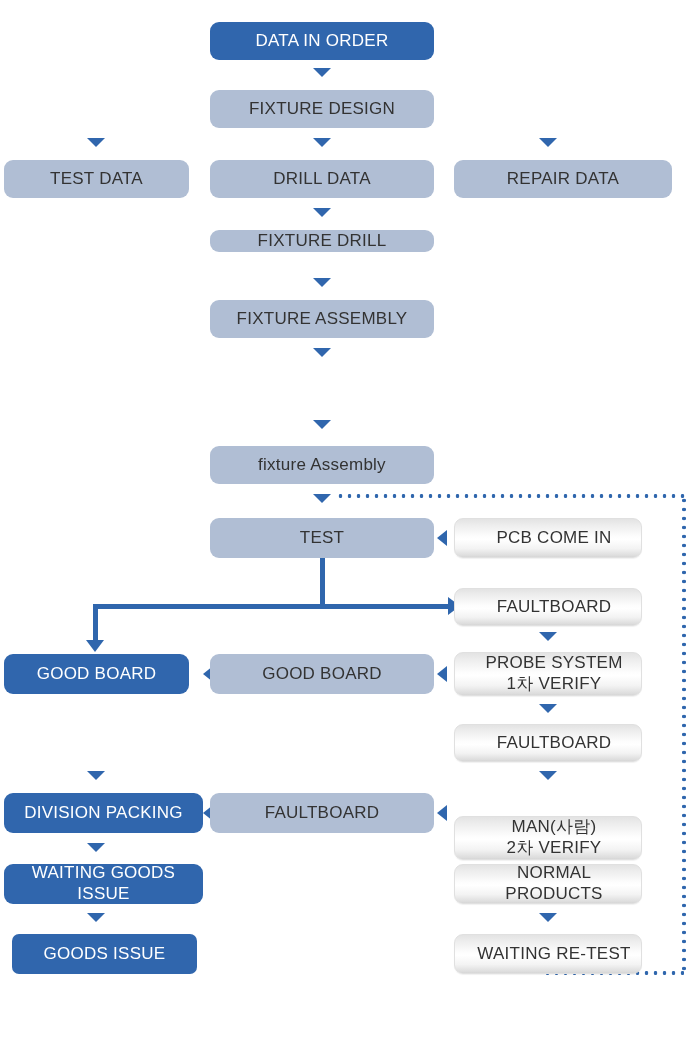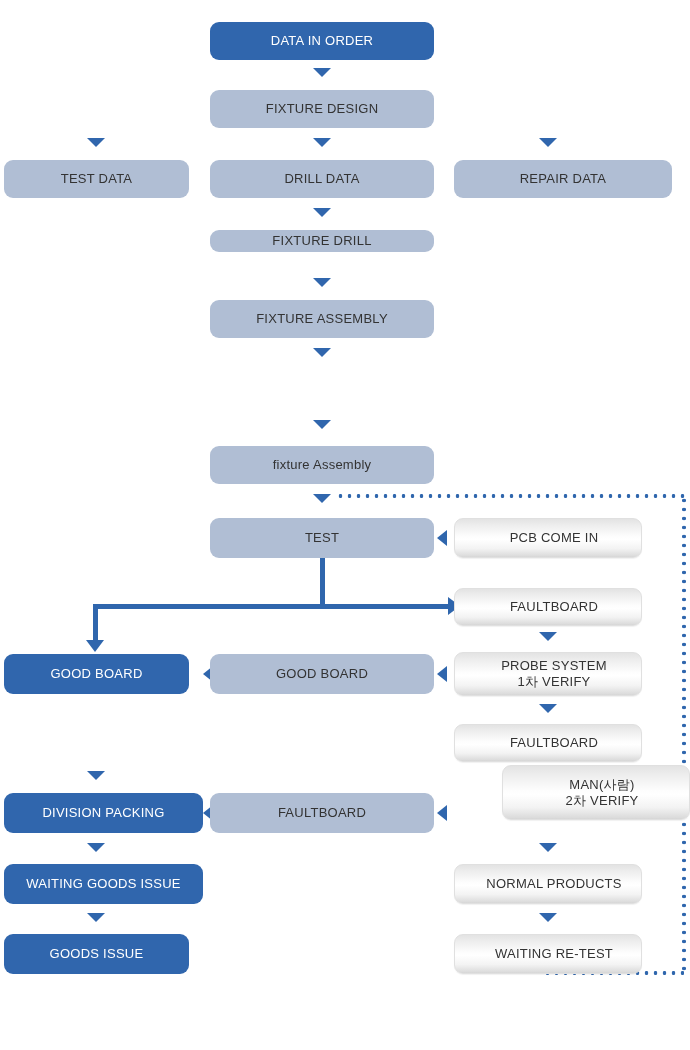--- a/index.html
+++ b/index.html
@@ -15,21 +15,21 @@
     background: #ffffff;
   }
   
   .node {
     position: absolute;
     display: flex;
     align-items: center;
     justify-content: center;
     text-align: center;
     border-radius: 9px;
-    font-size: 13px;
+    font-size: 17px;
     letter-spacing: .25px;
     line-height: 1.22;
     color: #2b2b2b;
     white-space: pre-line;
     z-index: 3;
   }
   .node.gray {
     background: #b0bed4;
     color: #333333;
   }
@@ -158,31 +158,31 @@
 
   <div class="node gradient" style="left:454px;top:724px;width:188px;height:38px;">
     <span class="lbl">FAULTBOARD</span></div>
 
   <div class="node blue" style="left:4px;top:793px;width:199px;height:40px;justify-content:flex-end;">
     <span class="lbl">DIVISION PACKING</span></div>
 
   <div class="node gray" style="left:210px;top:793px;width:224px;height:40px;">
     <span class="lbl">FAULTBOARD</span></div>
 
-  <div class="node gradient" style="left:454px;top:765px;width:188px;height:55px;margin-left:48px;">
+  <div class="node gradient" style="left:454px;top:816px;width:188px;height:44px;">
     <span class="lbl">MAN(사람)
 2차 VERIFY</span></div>
 
   <div class="node blue" style="left:4px;top:864px;width:199px;height:40px;">
     <span class="lbl">WAITING GOODS ISSUE</span></div>
 
   <div class="node gradient" style="left:454px;top:864px;width:188px;height:40px;">
     <span class="lbl">NORMAL PRODUCTS</span></div>
 
-  <div class="node blue" style="left:4px;top:934px;width:185px;height:40px;">
+  <div class="node blue" style="left:12px;top:934px;width:185px;height:40px;border-radius:7px;">
     <span class="lbl">GOODS ISSUE</span></div>
 
   <div class="node gradient" style="left:454px;top:934px;width:188px;height:40px;">
     <span class="lbl">WAITING RE-TEST</span></div>
 
   <div class="tri-down" style="left:313px;top:68px;"></div>
   <div class="tri-down" style="left:313px;top:138px;"></div>
   <div class="tri-down" style="left:87px;top:138px;"></div>
   <div class="tri-down" style="left:539px;top:138px;"></div>
   <div class="tri-down" style="left:313px;top:208px;"></div>

